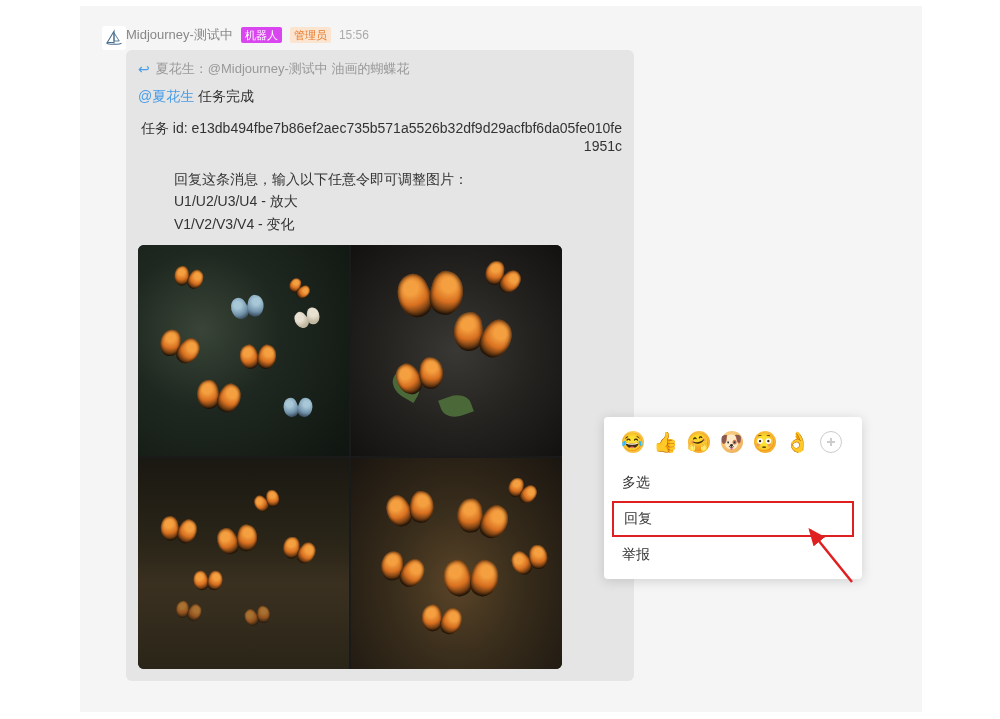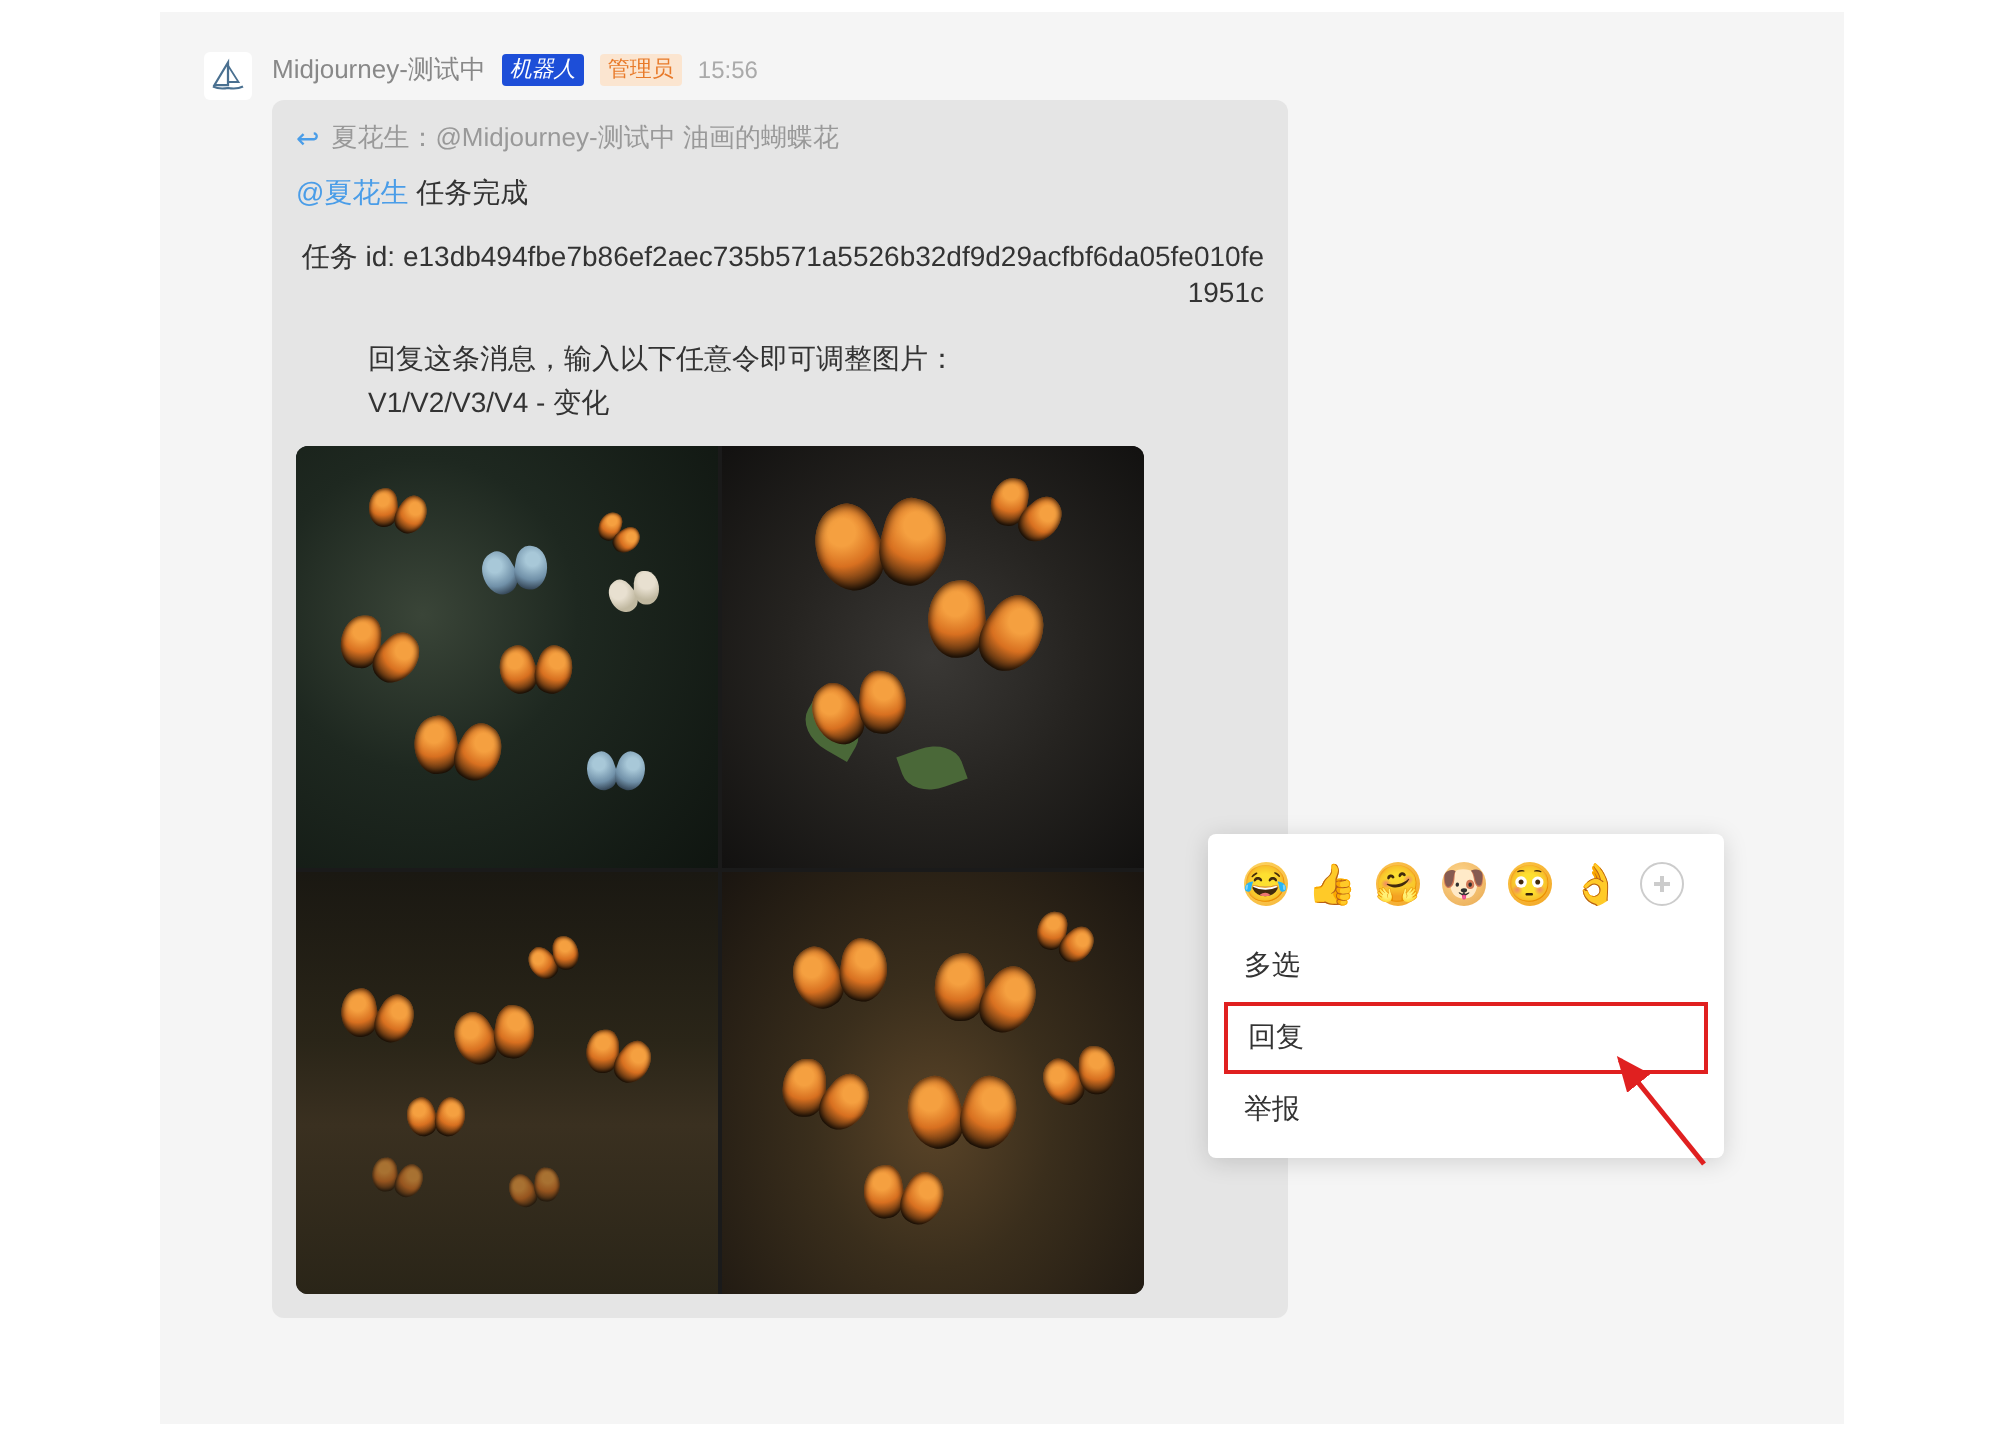--- a/index.html
+++ b/index.html
@@ -15,21 +15,20 @@
       position: absolute;
       left: 80px;
       top: 6px;
       width: 842px;
       height: 706px;
       background: #f5f5f5;
       padding: 20px 22px;
     }
     .msg-row {
       display: flex;
-      gap: 10px;
     }
     .avatar {
       width: 24px;
       height: 24px;
       border-radius: 3px;
       background: #fff;
       display: flex;
       align-items: center;
       justify-content: center;
       flex-shrink: 0;
@@ -43,21 +42,21 @@
       margin-bottom: 6px;
       font-size: 13px;
     }
     .bot-name { color: #888; }
     .tag {
       font-size: 11px;
       padding: 1px 4px;
       border-radius: 2px;
       line-height: 1.3;
     }
-    .tag-bot { background: #1d4ed8; color: #fff; font-style: italic; }
+    .tag-bot { background: #d946ef; color: #fff; }
     .tag-admin { background: #fbe5d0; color: #e87a2a; }
     .timestamp { color: #aaa; font-size: 12px; }
     .msg-bubble {
       background: #e5e5e5;
       border-radius: 6px;
       padding: 10px 12px 12px 12px;
       width: 508px;
       position: relative;
     }
     .reply-bar {
@@ -227,20 +226,21 @@
           <span class="reply-icon">↩</span>
           <span class="reply-text">夏花生：@Midjourney-测试中 油画的蝴蝶花</span>
         </div>
         <div class="completion-line">
           <span class="mention">@夏花生</span>
           <span>任务完成</span>
         </div>
         <div class="task-id">任务 id: e13db494fbe7b86ef2aec735b571a5526b32df9d29acfbf6da05fe010fe1951c</div>
         <div class="instructions">
           <div>回复这条消息，输入以下任意令即可调整图片：</div>
+          <div>U1/U2/U3/U4 - 放大</div>
           <div>V1/V2/V3/V4 - 变化</div>
         </div>
         <div class="image-grid">
           <div class="img-cell img-cell-1">
             <div class="butterfly b-orange" style="top:20px;left:30px;transform:scale(0.8) rotate(15deg)"></div>
             <div class="butterfly b-blue" style="top:50px;left:90px;transform:scale(0.9) rotate(-10deg)"></div>
             <div class="butterfly b-orange" style="top:90px;left:20px;transform:scale(1.1) rotate(25deg)"></div>
             <div class="butterfly b-orange" style="top:100px;left:100px;transform:scale(1.0)"></div>
             <div class="butterfly b-white" style="top:60px;left:150px;transform:scale(0.7) rotate(-20deg)"></div>
             <div class="butterfly b-orange" style="top:140px;left:60px;transform:scale(1.2) rotate(10deg)"></div>

